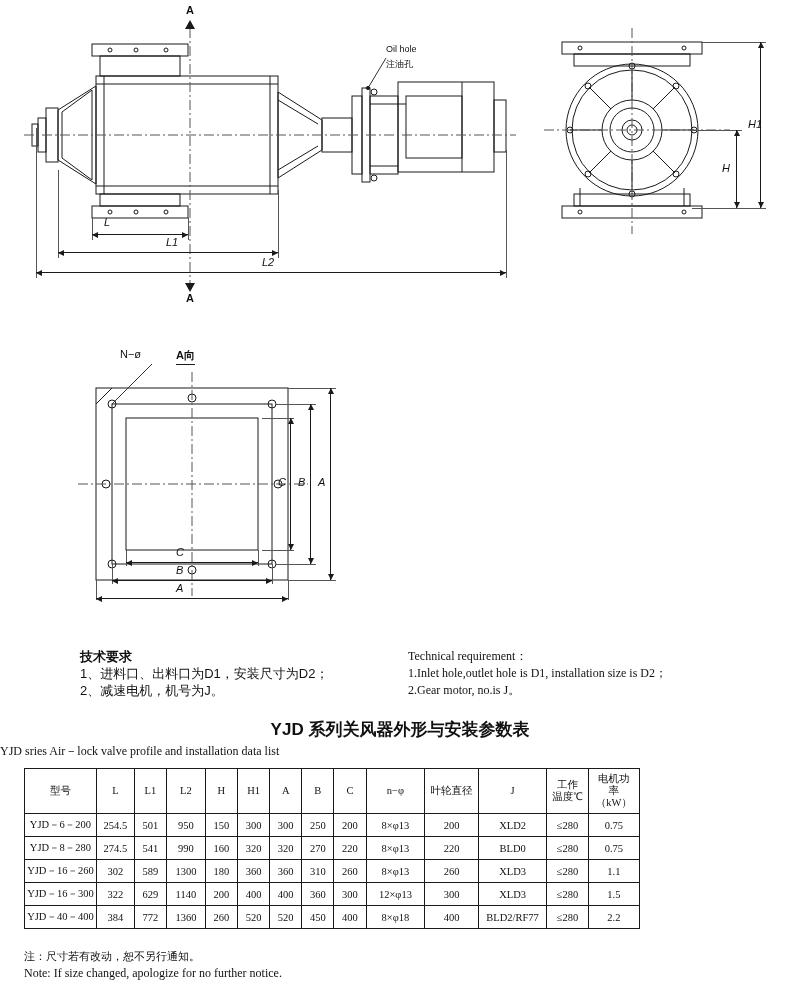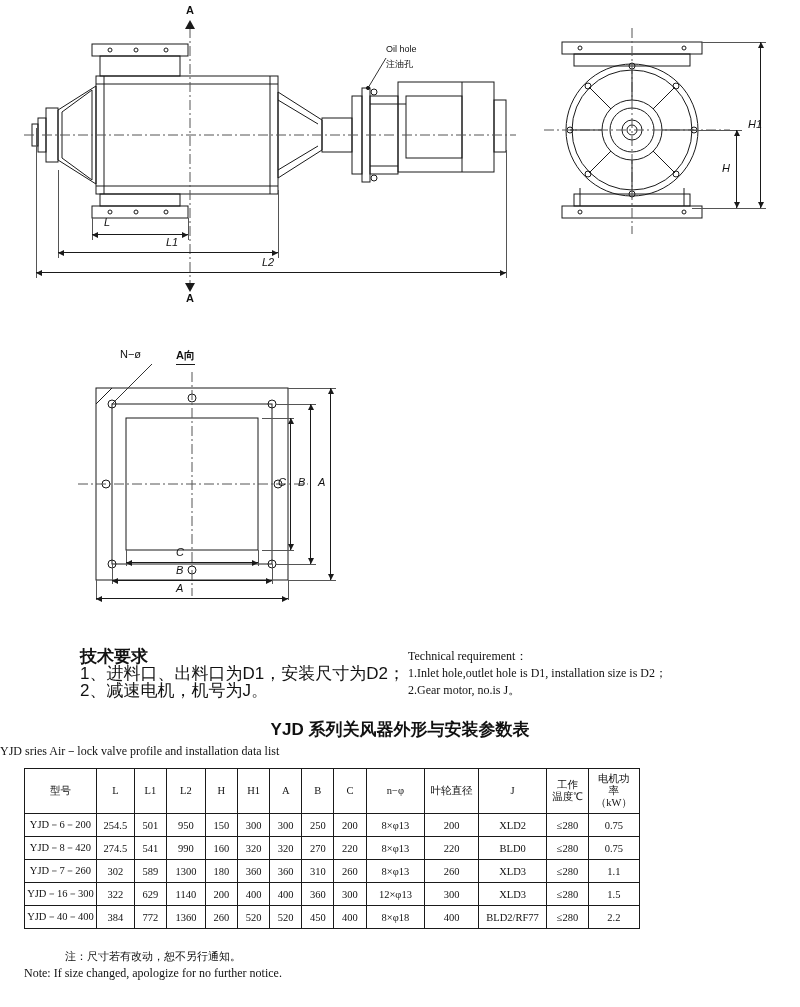--- a/index.html
+++ b/index.html
@@ -29,33 +29,33 @@
   .dimv::after{bottom:0;border-top:6px solid #1a1a1a;}
 
   .ext{position:absolute;width:0;border-left:1px solid #555;}
   .exth{position:absolute;height:0;border-top:1px solid #555;}
 
   
   .arrow-up{position:absolute;width:0;height:0;border-left:5px solid transparent;border-right:5px solid transparent;border-bottom:9px solid #1a1a1a;}
   .arrow-down{position:absolute;width:0;height:0;border-left:5px solid transparent;border-right:5px solid transparent;border-top:9px solid #1a1a1a;}
 
   
-  .req{position:absolute;font-size:17px;line-height:17px;}
+  .req{position:absolute;font-size:13px;line-height:17px;}
   .req .hd{font-weight:bold;}
   .title-cn{position:absolute;width:100%;text-align:center;font-size:17px;font-weight:bold;}
   .title-en{position:absolute;width:100%;text-align:left;font-size:12px;font-family:"Liberation Serif",serif;}
 
   
   table.spec{position:absolute;border-collapse:collapse;font-size:10.5px;}
   table.spec th,table.spec td{
     border:1px solid #1a1a1a;text-align:center;padding:4px 2px;font-weight:normal;
     font-family:"Liberation Serif",serif;
   }
   table.spec thead th{font-weight:normal;line-height:12px;}
-  .note{position:absolute;font-size:11px;line-height:17px;text-align:center;}
+  .note{position:absolute;font-size:11px;line-height:17px;}
   .note .en{font-family:"Liberation Serif",serif;}
   svg{position:absolute;overflow:visible;}
 </style>
 </head>
 <body>
 
 <div class="page">
 
   <svg style="left:0px;top:0px;width:540px;height:310px;" viewBox="0 0 540 310">
     <g fill="none" stroke="#1a1a1a" stroke-width="1">
@@ -301,37 +301,37 @@
         <td>300</td>
         <td>250</td>
         <td>200</td>
         <td>8×φ13</td>
         <td>200</td>
         <td>XLD2</td>
         <td>≤280</td>
         <td>0.75</td>
       </tr>
       <tr>
-        <td>YJD－8－420</td>
+        <td>YJD－8－280</td>
         <td>274.5</td>
         <td>541</td>
         <td>990</td>
         <td>160</td>
         <td>320</td>
         <td>320</td>
         <td>270</td>
         <td>220</td>
         <td>8×φ13</td>
         <td>220</td>
         <td>BLD0</td>
         <td>≤280</td>
         <td>0.75</td>
       </tr>
       <tr>
-        <td>YJD－7－260</td>
+        <td>YJD－16－260</td>
         <td>302</td>
         <td>589</td>
         <td>1300</td>
         <td>180</td>
         <td>360</td>
         <td>360</td>
         <td>310</td>
         <td>260</td>
         <td>8×φ13</td>
         <td>260</td>

